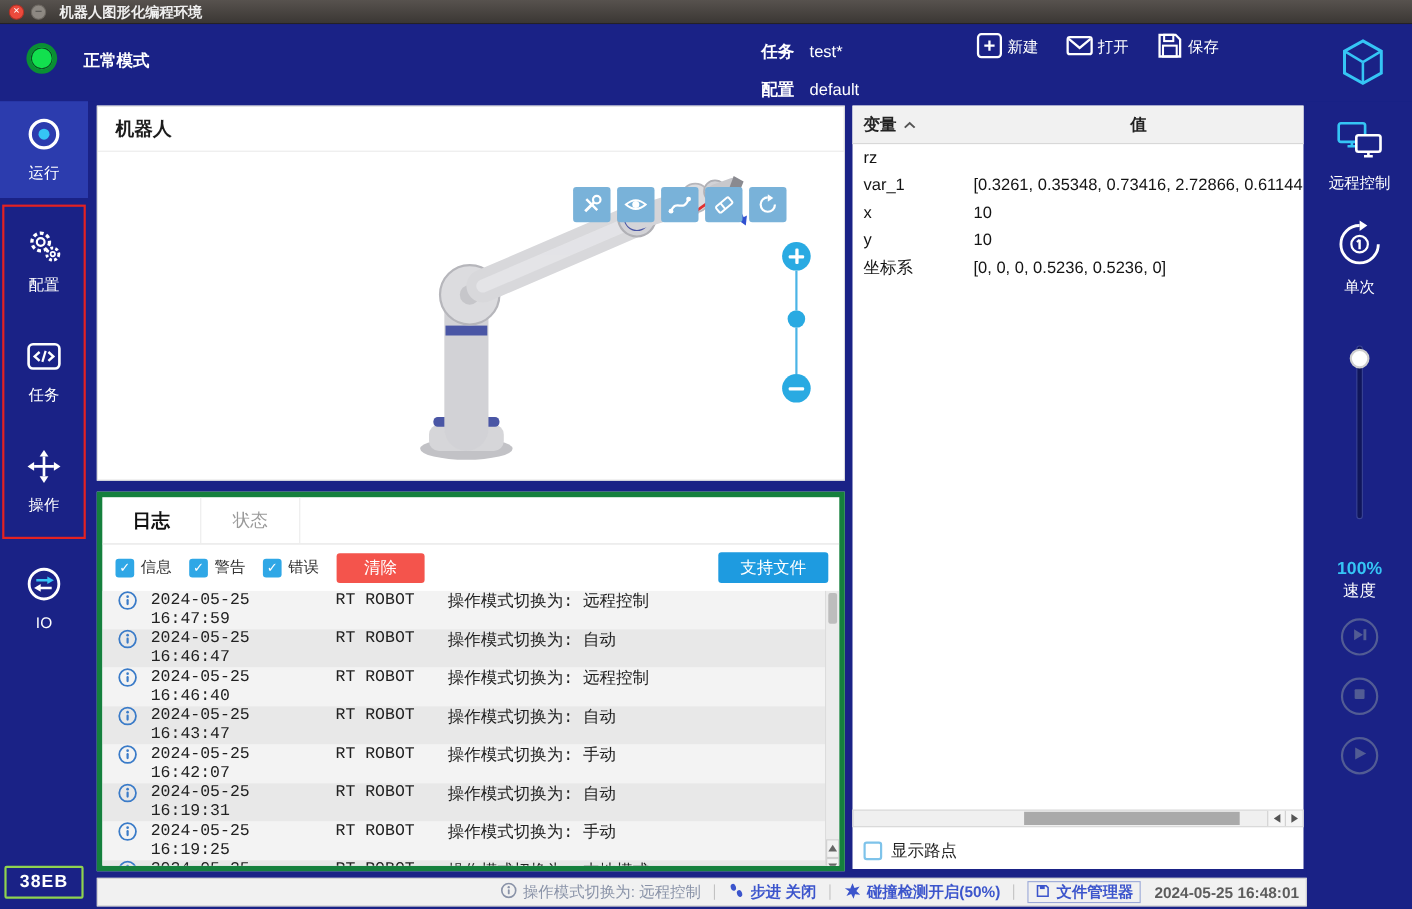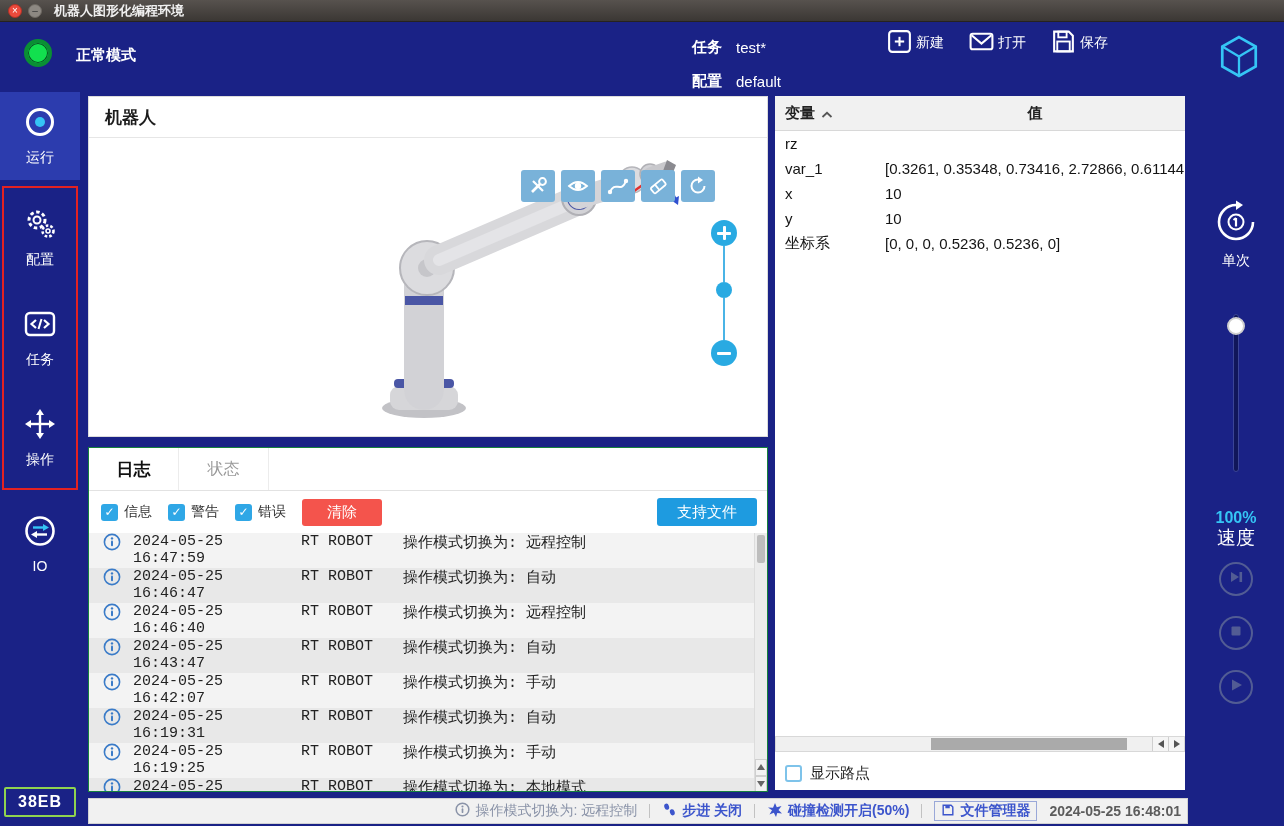--- a/index.html
+++ b/index.html
@@ -48,21 +48,21 @@
   .vt-btn{width:34px;height:32px;background:#79b2d9;border-radius:3px;display:flex;align-items:center;justify-content:center;cursor:pointer;}
   .zoomctl{position:absolute;right:30px;top:82px;display:flex;flex-direction:column;align-items:center;}
   .zoom-btn{width:26px;height:26px;border-radius:50%;background:#29aae2;position:relative;cursor:pointer;}
   .zoom-btn::before{content:"";position:absolute;left:6px;top:11.5px;width:14px;height:3px;background:#fff;border-radius:1px;}
   .zoom-btn.plus::after{content:"";position:absolute;left:11.5px;top:6px;width:3px;height:14px;background:#fff;border-radius:1px;}
   .zoom-line{width:2px;height:36px;background:#4ab4e6;}
   .zoom-line.l2{height:42px;}
   .zoom-dot{width:16px;height:16px;border-radius:50%;background:#29aae2;cursor:pointer;}
 
   
-  .log-panel{position:absolute;left:88px;top:447px;width:680px;height:345px;background:#fff;border:1px solid #15803d;overflow:hidden;}
+  .log-panel{position:absolute;left:88px;top:447px;width:680px;height:345px;background:#fff;border:5px solid #15803d;overflow:hidden;}
   .log-tabs{height:43px;display:flex;border-bottom:1px solid #e2e2e2;}
   .tab{width:90px;display:flex;align-items:center;justify-content:center;font-size:16px;border-right:1px solid #ececec;cursor:pointer;}
   .tab.active{color:#111;font-weight:bold;font-size:17px;}
   .tab.inactive{color:#9a9a9a;}
   .log-filter{height:42px;display:flex;align-items:center;padding:0 10px 0 12px;gap:16px;}
   .chk{display:flex;align-items:center;gap:6px;font-size:14px;color:#333;cursor:pointer;}
   .chkbox{width:17px;height:17px;border-radius:3px;background:#2fa7e6;position:relative;}
   .chkbox::after{content:"✓";color:#fff;font-size:12px;font-weight:bold;position:absolute;left:3.5px;top:1px;}
   .clear-btn{width:80px;height:27px;background:#f4544c;border:none;border-radius:3px;color:#fff;font-size:15px;cursor:pointer;}
   .support-btn{margin-left:auto;width:100px;height:28px;background:#1e9be0;border:none;border-radius:3px;color:#fff;font-size:15px;cursor:pointer;}
@@ -101,21 +101,21 @@
   .chkbox.empty{background:#fff;border:2px solid #7ec3ea;}
   .chkbox.empty::after{content:"";}
 
   
   .sidebar-r{position:absolute;left:1188px;top:92px;width:96px;height:734px;background:#1a2286;color:#fff;}
   .rs-block{position:absolute;left:0;width:96px;display:flex;flex-direction:column;align-items:center;gap:5px;font-size:14px;cursor:pointer;}
   .vtrack{position:absolute;left:45px;top:222px;width:6px;height:158px;background:#10165a;border:1px solid #3a4496;border-radius:3px;}
   .vthumb{position:absolute;left:-7px;top:2px;width:18px;height:18px;border-radius:50%;background:#fff;border:2px solid #cfcfcf;cursor:pointer;}
   .speed{position:absolute;left:0;top:416px;width:96px;text-align:center;line-height:20px;}
   .speed .pct{color:#35c5f5;font-weight:bold;font-size:16px;}
-  .speed .lbl{font-size:19px;}
+  .speed .lbl{font-size:15px;}
   .tbtn{position:absolute;left:31px;width:34px;height:34px;border-radius:50%;border:2px solid #525c94;display:flex;align-items:center;justify-content:center;cursor:pointer;}
 
   
   .statusbar{position:absolute;left:88px;top:798px;width:1100px;height:26px;background:#f1f1f1;border:1px solid #d2d2d2;
     display:flex;align-items:center;justify-content:flex-end;gap:12px;padding-right:6px;font-size:14px;}
   .sb-sep{width:1px;height:14px;background:#c2c2c2;}
   .sb-item{display:flex;align-items:center;gap:5px;}
   .sb-gray{color:#8a93a8;}
   .sb-blue{color:#3c55cc;font-weight:bold;}
   .sb-file{border:1px solid #9aa8d8;padding:0 6px;height:20px;}
@@ -508,20 +508,33 @@
       </div>
   </div>
 
   <div class="waypoints">
     <span class="chkbox empty"></span>
     <span>显示路点</span>
   </div>
 </div>
 
 <div class="sidebar-r">
+  <div class="rs-block" style="top:16px;">
+    <span>
+      <svg width="46" height="42" viewBox="0 0 46 42">
+          <rect x="4" y="4" width="24" height="17" rx="2" fill="none" stroke="#35c5f5" stroke-width="2.4"></rect>
+          <line x1="12" y1="25" x2="20" y2="25" stroke="#35c5f5" stroke-width="2.4"></line>
+          <line x1="16" y1="21" x2="16" y2="25" stroke="#35c5f5" stroke-width="2.4"></line>
+          <rect x="20" y="15" width="22" height="15" rx="2" fill="#1a2286" stroke="#fff" stroke-width="2.4"></rect>
+          <line x1="27" y1="34" x2="35" y2="34" stroke="#fff" stroke-width="2.4"></line>
+          <line x1="31" y1="30" x2="31" y2="34" stroke="#fff" stroke-width="2.4"></line>
+        </svg>
+    </span>
+    <span>远程控制</span>
+  </div>
 
   <div class="rs-block" style="top:108px;">
     <span>
       <svg width="44" height="44" viewBox="0 0 44 44">
           <path d="M22 5 A17 17 0 1 0 39 22" fill="none" stroke="#fff" stroke-width="2.6"></path>
           <polygon points="22,0.5 22,10 29,5" fill="#fff"></polygon>
           <circle cx="22" cy="22" r="7.5" fill="none" stroke="#fff" stroke-width="2"></circle>
           <line x1="22" y1="18" x2="22" y2="26.5" stroke="#fff" stroke-width="2.2"></line>
           <line x1="19.5" y1="20" x2="22" y2="18" stroke="#fff" stroke-width="2"></line>
         </svg>

